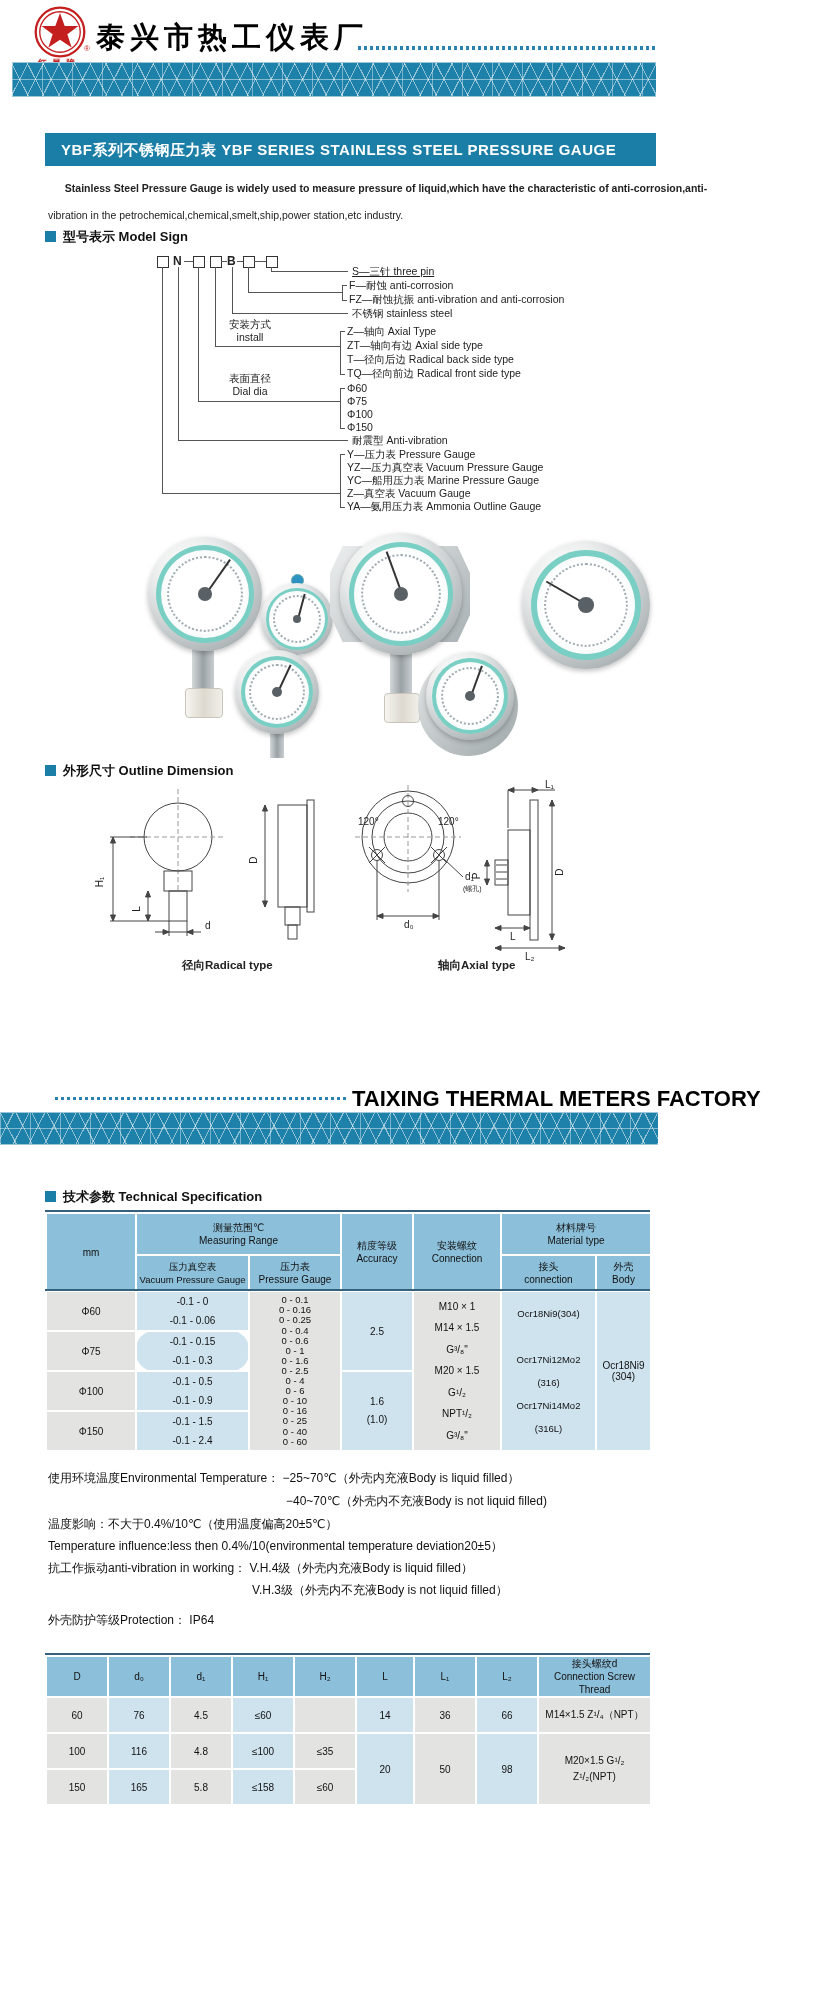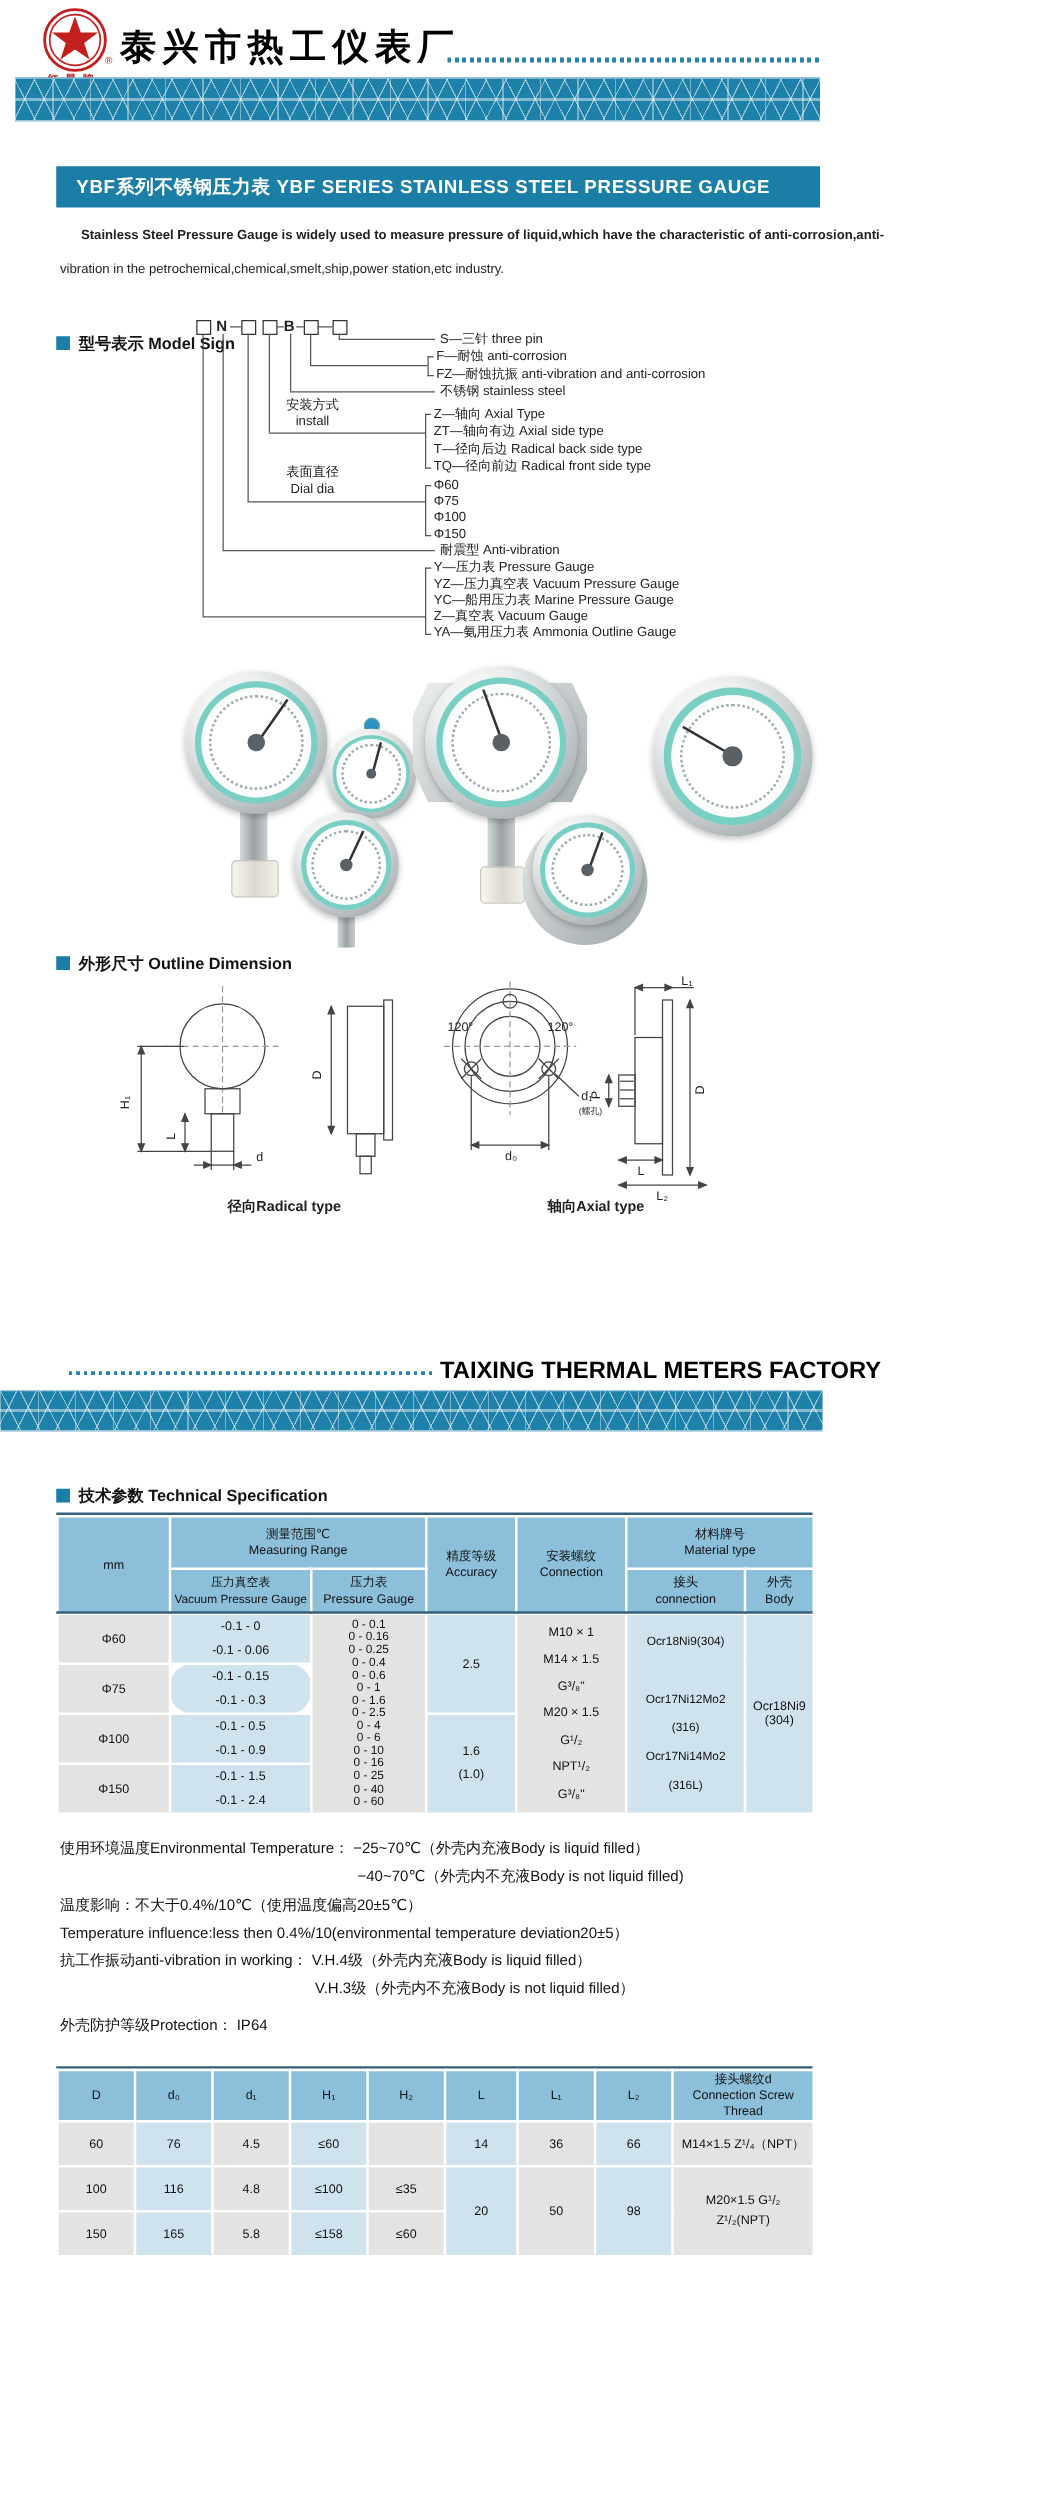--- a/index.html
+++ b/index.html
@@ -40,21 +40,21 @@
   .ghub{position:absolute;left:44%;top:44%;width:12%;height:12%;border-radius:50%;background:#5a6166;}
   .stem{position:absolute;background:linear-gradient(90deg,#d3d8da,#9aa1a5 50%,#c8cdd0);}
   .cap{position:absolute;background:linear-gradient(90deg,#f6f5f0,#ded9cf 50%,#f0efe9);border:1px solid #c9c5bb;border-radius:4px;}
   .flange{position:absolute;background:linear-gradient(135deg,#eceeee,#a9b1b4);clip-path:polygon(9% 0,91% 0,100% 28%,100% 72%,91% 100%,9% 100%,0 72%,0 28%);}
   .valvedot{position:absolute;width:11px;height:11px;border-radius:50%;background:#2d93c2;border:1px solid #6aa;}
   .backplate{position:absolute;border-radius:50%;background:linear-gradient(135deg,#e6e9e9,#9fa7aa);}
   
   .draw-caption{position:absolute;font-size:11.5px;font-weight:bold;color:#222;white-space:nowrap;}
   svg text{font-family:"Liberation Sans","DejaVu Sans",sans-serif;}
   
-  .banner-title{position:absolute;font-size:19px;font-weight:bold;color:#000;white-space:nowrap;}
+  .banner-title{position:absolute;font-size:22px;font-weight:bold;color:#000;white-space:nowrap;}
   
   table.ctab{border-collapse:collapse;table-layout:fixed;}
   .ctab td{border:2px solid #fff;text-align:center;vertical-align:middle;padding:0;font-size:10px;color:#111;}
   .hdr{background:#8cbfda;font-size:10.5px;line-height:13px;}
   .cblue{background:#cfe3ef;}
   .cgray{background:#e3e3e1;}
   .pre{white-space:pre-line;}
   .darkline{position:absolute;height:2px;background:#35617e;}
   .envline{position:absolute;font-size:12px;color:#111;white-space:nowrap;}
 </style>
@@ -72,21 +72,21 @@
   <div class="brand-label">红星牌</div>
   <div class="factory-title">泰兴市热工仪表厂</div>
   <div class="dotline" style="left:358px;top:46px;width:298px;"></div>
   <div class="xband" style="left:12px;top:62px;width:644px;height:33px;"></div>
 
   <div class="series-bar">YBF系列不锈钢压力表  YBF SERIES STAINLESS STEEL PRESSURE GAUGE</div>
 
   <div class="intro-en" style="top:182px;text-indent:1.6em;font-weight:bold;">Stainless Steel Pressure Gauge is widely used to measure pressure of liquid,which have the characteristic of anti-corrosion,anti-</div>
   <div class="intro-en" style="top:209px;">vibration in the petrochemical,chemical,smelt,ship,power station,etc industry.</div>
 
-  <div class="sec-head" style="left:45px;top:228px;margin-top:38px;">
+  <div class="sec-head" style="left:45px;top:228px;">
     <span class="sq"></span><span>型号表示 Model Sign</span>
   </div>
 
   <div>
 
     <div class="mbox" style="left:157px;top:256px;"></div>
     <div class="mletter" style="left:173px;top:254px;">N</div>
     <div class="mbox" style="left:193px;top:256px;"></div>
     <div class="mbox" style="left:210px;top:256px;"></div>
     <div class="mletter" style="left:227px;top:254px;">B</div>
@@ -120,21 +120,21 @@
 
     <div class="vline" style="left:162px;top:267px;height:226px;"></div>
     <div class="hline" style="left:162px;top:493px;width:178px;"></div>
     <div class="bracket" style="left:340px;top:454px;height:52px;"></div>
 
     <div class="mgroup" style="left:218px;top:318px;width:64px;">安装方式
 install</div>
     <div class="mgroup" style="left:218px;top:372px;width:64px;">表面直径
 Dial dia</div>
 
-    <div class="mlabel" style="left:352px;top:265px;">S—三针 three pin</div>
+    <div class="mlabel" style="left:352px;top:265px;text-decoration:underline;">S—三针 three pin</div>
     <div class="mlabel" style="left:349px;top:279px;">F—耐蚀 anti-corrosion</div>
     <div class="mlabel" style="left:349px;top:293px;">FZ—耐蚀抗振 anti-vibration and anti-corrosion</div>
     <div class="mlabel" style="left:352px;top:307px;">不锈钢 stainless steel</div>
     <div class="mlabel" style="left:347px;top:325px;">Z—轴向 Axial Type</div>
     <div class="mlabel" style="left:347px;top:339px;">ZT—轴向有边 Axial side type</div>
     <div class="mlabel" style="left:347px;top:353px;">T—径向后边  Radical back side type</div>
     <div class="mlabel" style="left:347px;top:367px;">TQ—径向前边 Radical front side type</div>
     <div class="mlabel" style="left:347px;top:382px;">Φ60</div>
     <div class="mlabel" style="left:347px;top:395px;">Φ75</div>
     <div class="mlabel" style="left:347px;top:408px;">Φ100</div>

